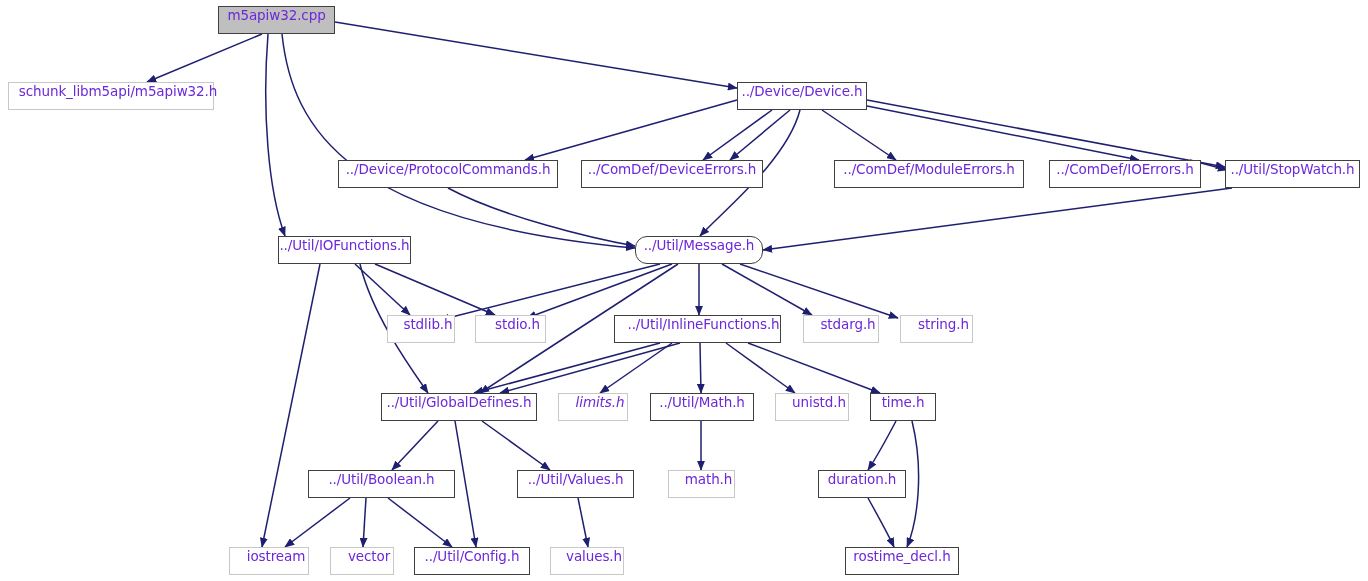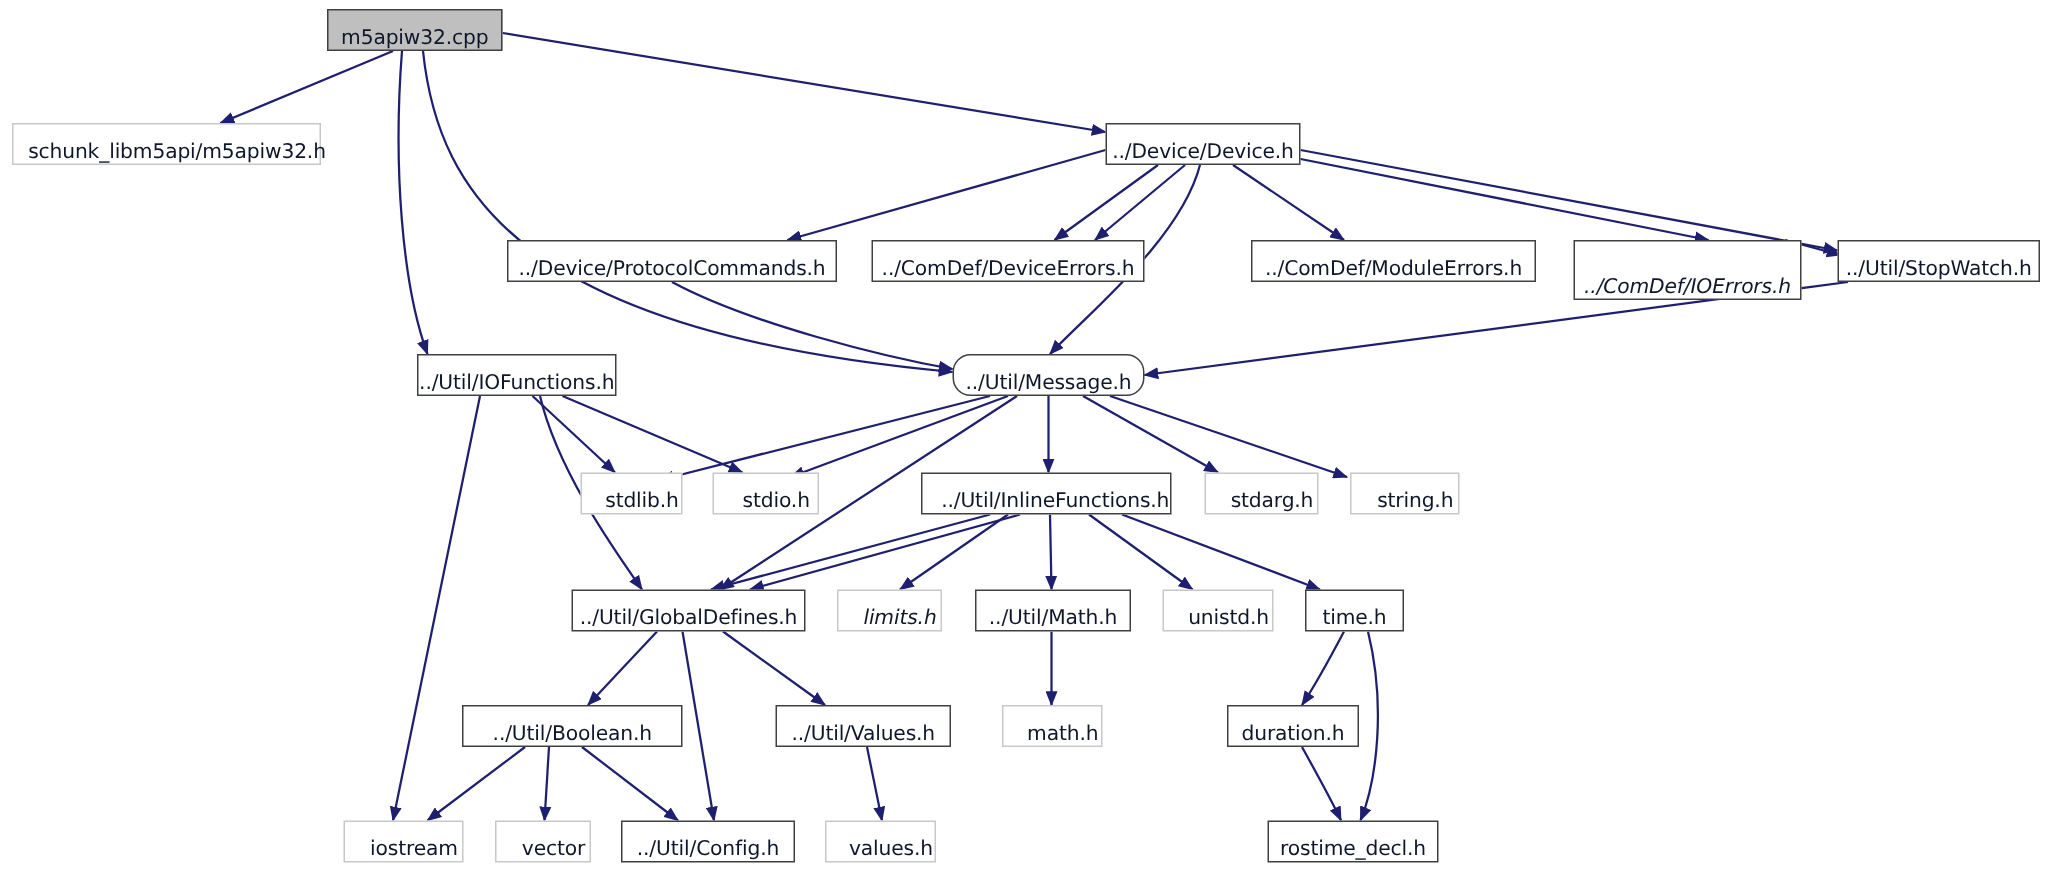--- a/index.html
+++ b/index.html
@@ -7,25 +7,25 @@
     position:relative;
     width:1368px;height:581px;
     background:#ffffff;
     font-family:"DejaVu Sans","Liberation Sans",sans-serif;
     overflow:hidden;
   }
   svg#edges{position:absolute;left:0;top:0;width:1368px;height:581px;}
   .node{
     position:absolute;
     box-sizing:border-box;
-    display:flex;align-items:flex-end;justify-content:center;
+    display:flex;align-items:flex-start;justify-content:center;
     background:#ffffff;
     white-space:nowrap;
     font-size:13.5px;
-    color:#0f172a;
+    color:#6d28d9;
     letter-spacing:-0.1px;
     z-index:3;
   }
   .node.proj{border:1.4px solid #404040;}
   .node.sys{border:1.2px solid #c8c8c8;padding-left:14px;}
   .node.root{border:1.4px solid #404040;background:#bfbfbf;}
   .node span{pointer-events:none;}
 </style>
 </head>
 <body>
@@ -93,21 +93,21 @@
       </div>
       <div class="node proj" style="left: 338px; top: 160px; width: 220px; height: 28px;">
         <span>../Device/ProtocolCommands.h</span>
       </div>
       <div class="node proj" style="left: 581px; top: 160px; width: 182px; height: 28px;">
         <span>../ComDef/DeviceErrors.h</span>
       </div>
       <div class="node proj" style="left: 834px; top: 160px; width: 190px; height: 28px;">
         <span>../ComDef/ModuleErrors.h</span>
       </div>
-      <div class="node proj" style="left: 1049px; top: 160px; width: 152px; height: 40px; font-style: italic;">
+      <div class="node proj" style="left: 1049px; top: 160px; width: 152px; height: 28px;">
         <span>../ComDef/IOErrors.h</span>
       </div>
       <div class="node proj" style="left: 1225px; top: 160px; width: 135px; height: 28px;">
         <span>../Util/StopWatch.h</span>
       </div>
       <div class="node proj" style="left: 278px; top: 236px; width: 133px; height: 28px;">
         <span>../Util/IOFunctions.h</span>
       </div>
       <div class="node proj" style="left: 635px; top: 236px; width: 128px; height: 28px; border-radius: 12px;">
         <span>../Util/Message.h</span>

